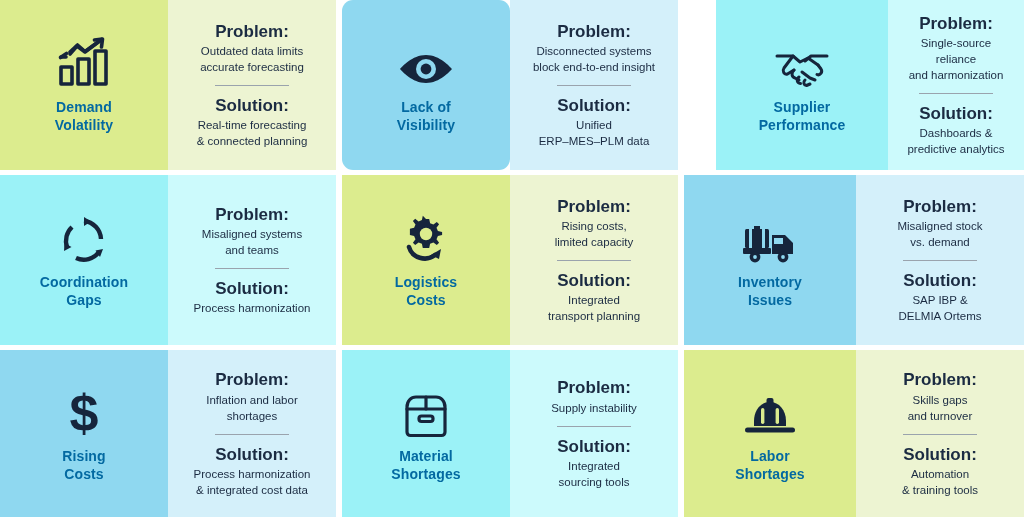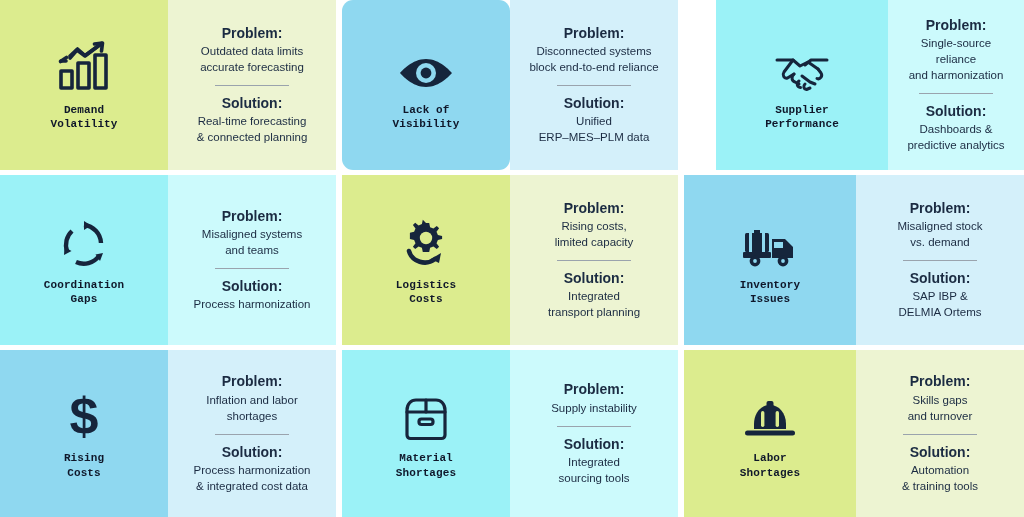--- a/index.html
+++ b/index.html
@@ -44,47 +44,46 @@
     height: 56px;
     display: flex;
     align-items: flex-end;
     justify-content: center;
     margin-bottom: 10px;
   }
   .icon-wrap svg {
     display: block;
   }
   .cell-title {
-    font-size: 11px;
+    font-size: 14px;
     font-weight: bold;
-    color: #0f172a;
+    color: #0369a1;
     text-align: center;
     line-height: 1.28;
     letter-spacing: 0.1px;
-    font-family: Liberation Mono, monospace;
   }
   .text-pane {
     flex: 1 1 auto;
     display: flex;
     flex-direction: column;
     align-items: center;
     justify-content: center;
     box-sizing: border-box;
     padding: 8px 14px;
   }
   .ps-block {
     text-align: center;
     color: #1b2b42;
     font-size: 11.5px;
     line-height: 1.38;
   }
   .ps-label {
     font-weight: bold;
     display: block;
-    font-size: 14px;
+    font-size: 17px;
     margin-bottom: 1px;
   }
   .ps-body {
     display: block;
     white-space: pre-line;
   }
   .divider {
     width: 74px;
     height: 1px;
     background: #9aa3ad;
@@ -140,21 +139,21 @@
           <circle cx="28" cy="20" r="5.4" fill="#16253c"></circle>
         </svg>
       </div>
       <div class="cell-title" style="white-space: pre-line;">Lack of
 Visibility</div>
     </div>
     <div class="text-pane" style="background: rgb(212, 240, 250);">
       <div class="ps-block">
         <span class="ps-label">Problem:</span>
         <span class="ps-body">Disconnected systems
-block end-to-end reliance</span>
+block end-to-end insight</span>
       </div>
       <div class="divider"></div>
       <div class="ps-block">
         <span class="ps-label">Solution:</span>
         <span class="ps-body">Unified
 ERP–MES–PLM data</span>
       </div>
     </div>
   </div>
 

